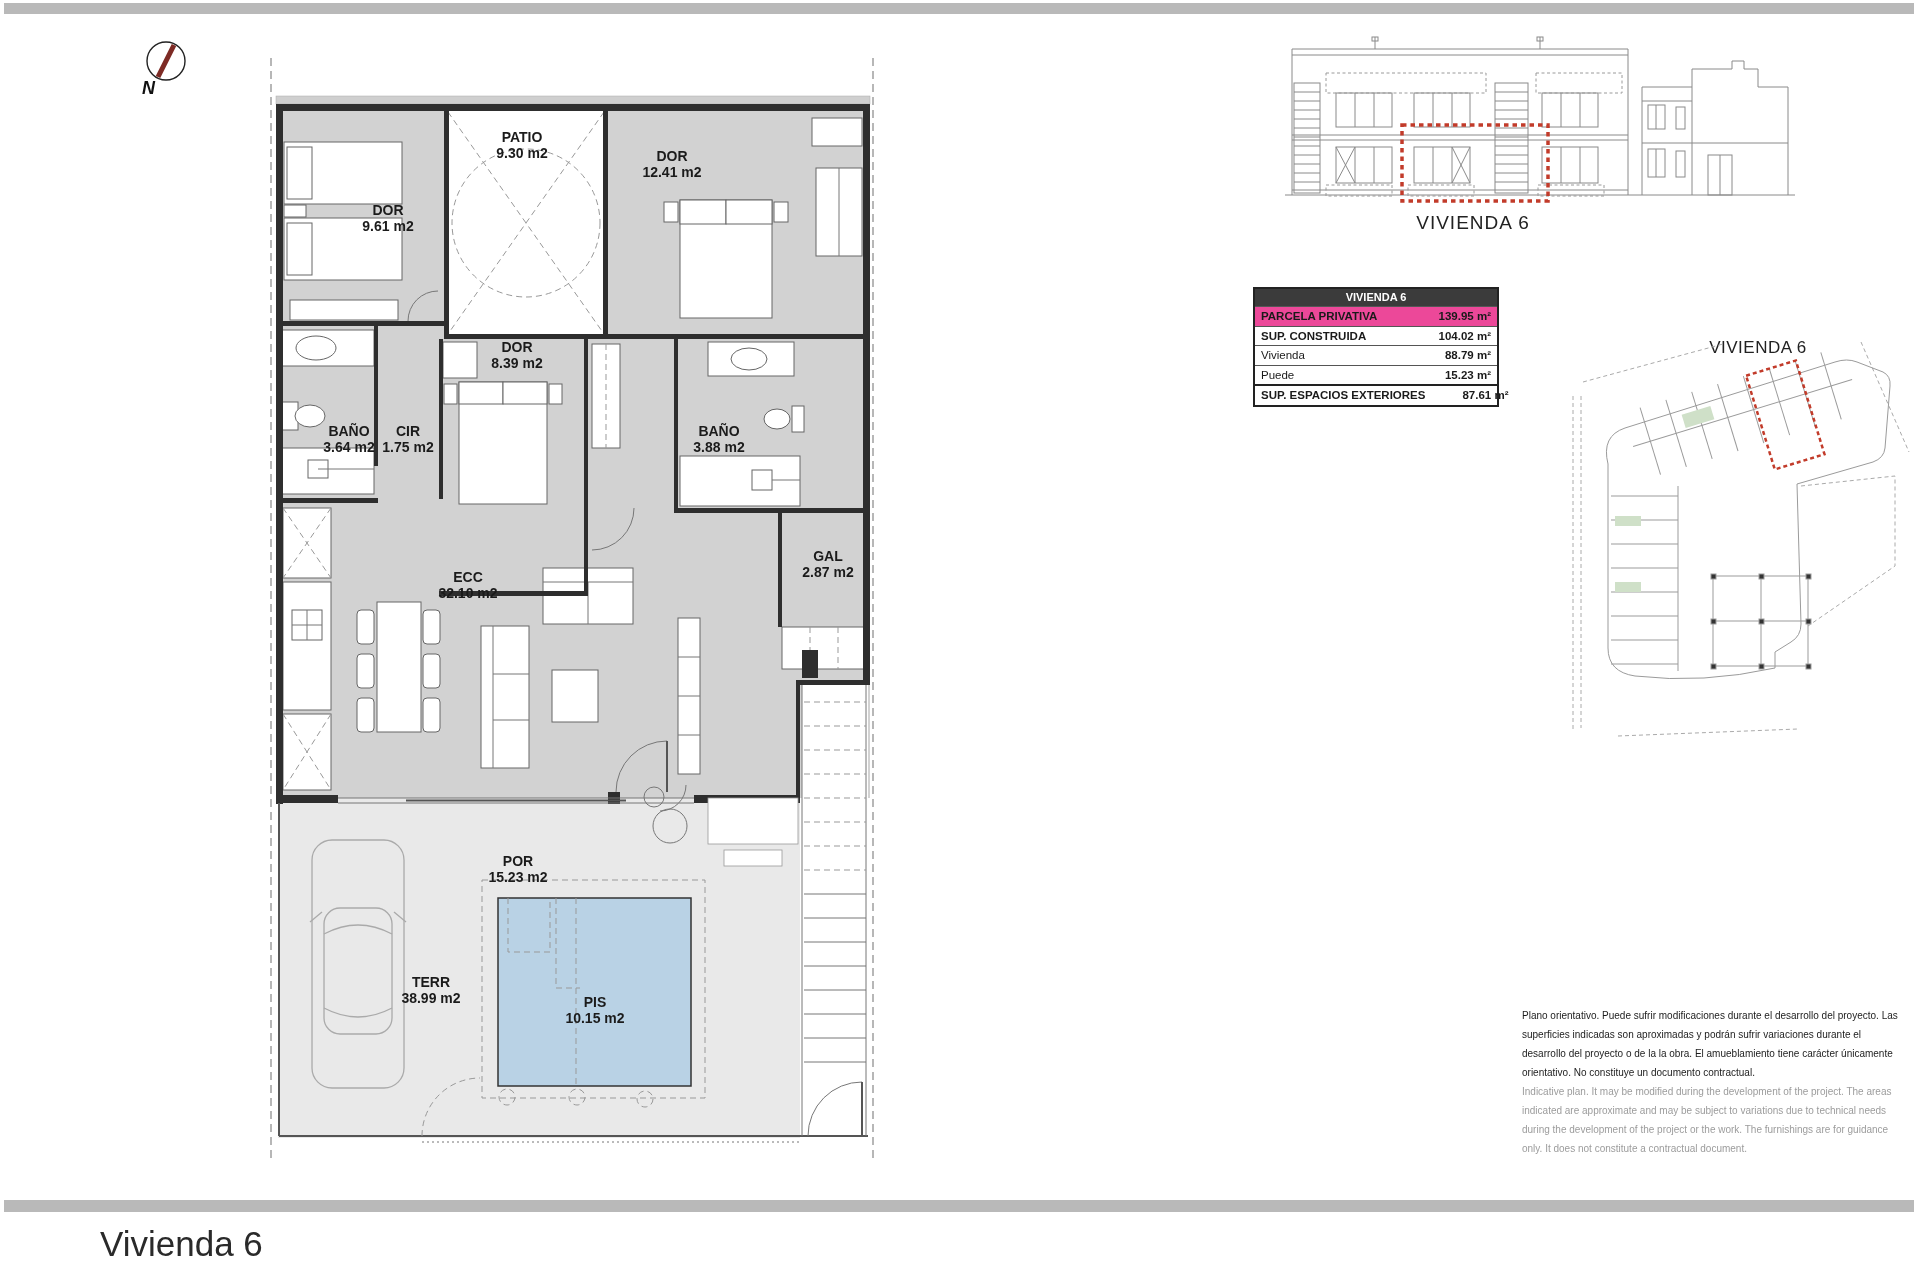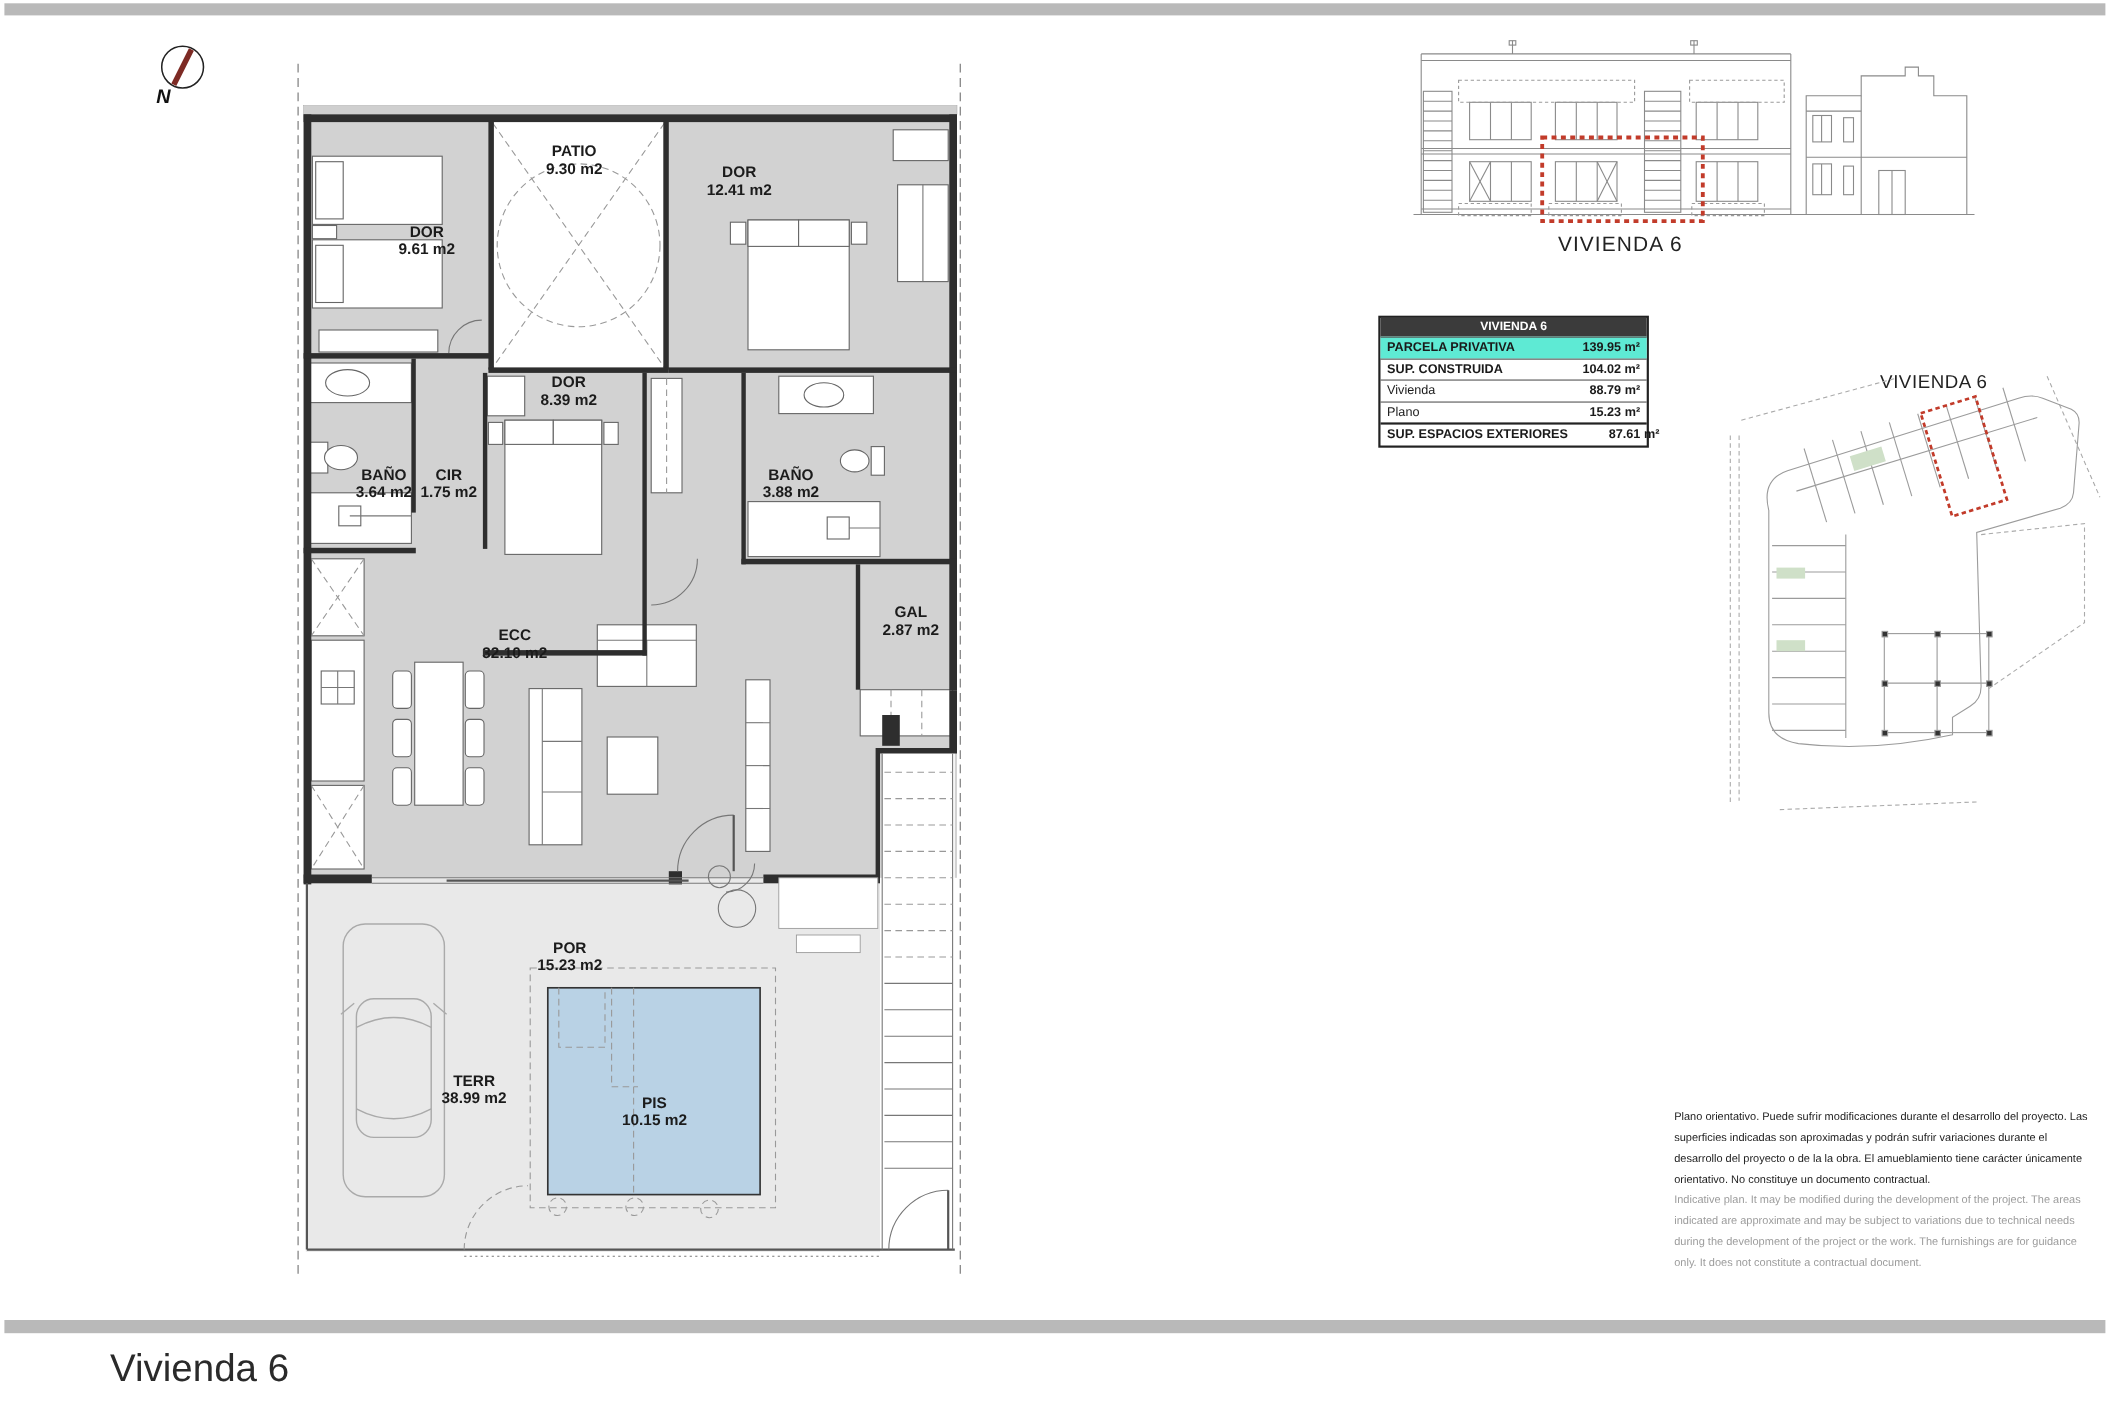--- a/index.html
+++ b/index.html
@@ -18,21 +18,21 @@
                   font-size:17px; letter-spacing:0.5px; color:#222; }
   .footer-title { position:absolute; left:100px; top:1224px; font-size:35px; color:#2a2a2a; }
 
   
   .areas-table { position:absolute; left:1253px; top:287px; width:246px; background:#fff;
                  border:2px solid #222; box-sizing:border-box; }
   .at-header { background:#3b3b3b; color:#fff; text-align:center; font-weight:bold;
                font-size:11px; padding:2px 0 3px; }
   .at-row { display:flex; justify-content:space-between; align-items:center;
             padding:0 6px; font-size:11.5px; height:18.5px; border-top:1px solid #555; color:#1a1a1a; }
-  .at-row.shaded { background:#5eead4; }
+  .at-row.shaded { background:#ec4899; }
   .at-row.bold .at-label { font-weight:bold; }
   .at-row.thick { border-top:2px solid #222;gap:37px; }
   .at-value { font-weight:bold; white-space:nowrap; }
   .at-label { white-space:nowrap; }
 
   
   .disclaimer { position:absolute; left:1522px; top:1006px; width:380px; font-size:10px; line-height:19px; }
   .disclaimer .es { color:#1c1c1c; margin:0 0 0 0; }
   .disclaimer .en { color:#9c9c9c; margin:0; }
 
@@ -415,21 +415,21 @@
     </div>
     <div class="at-row bold">
       <span class="at-label">SUP. CONSTRUIDA</span>
       <span class="at-value">104.02 m²</span>
     </div>
     <div class="at-row">
       <span class="at-label">Vivienda</span>
       <span class="at-value">88.79 m²</span>
     </div>
     <div class="at-row">
-      <span class="at-label">Plano</span>
+      <span class="at-label">Puede</span>
       <span class="at-value">15.23 m²</span>
     </div>
     <div class="at-row bold thick">
       <span class="at-label">SUP. ESPACIOS EXTERIORES</span>
       <span class="at-value">87.61 m²</span>
     </div>
   </div>
 
   <div class="site-caption">VIVIENDA 6</div>
   <svg class="abs" style="left:1563px; top:336px;" width="355" height="410" viewBox="0 0 355 410">

